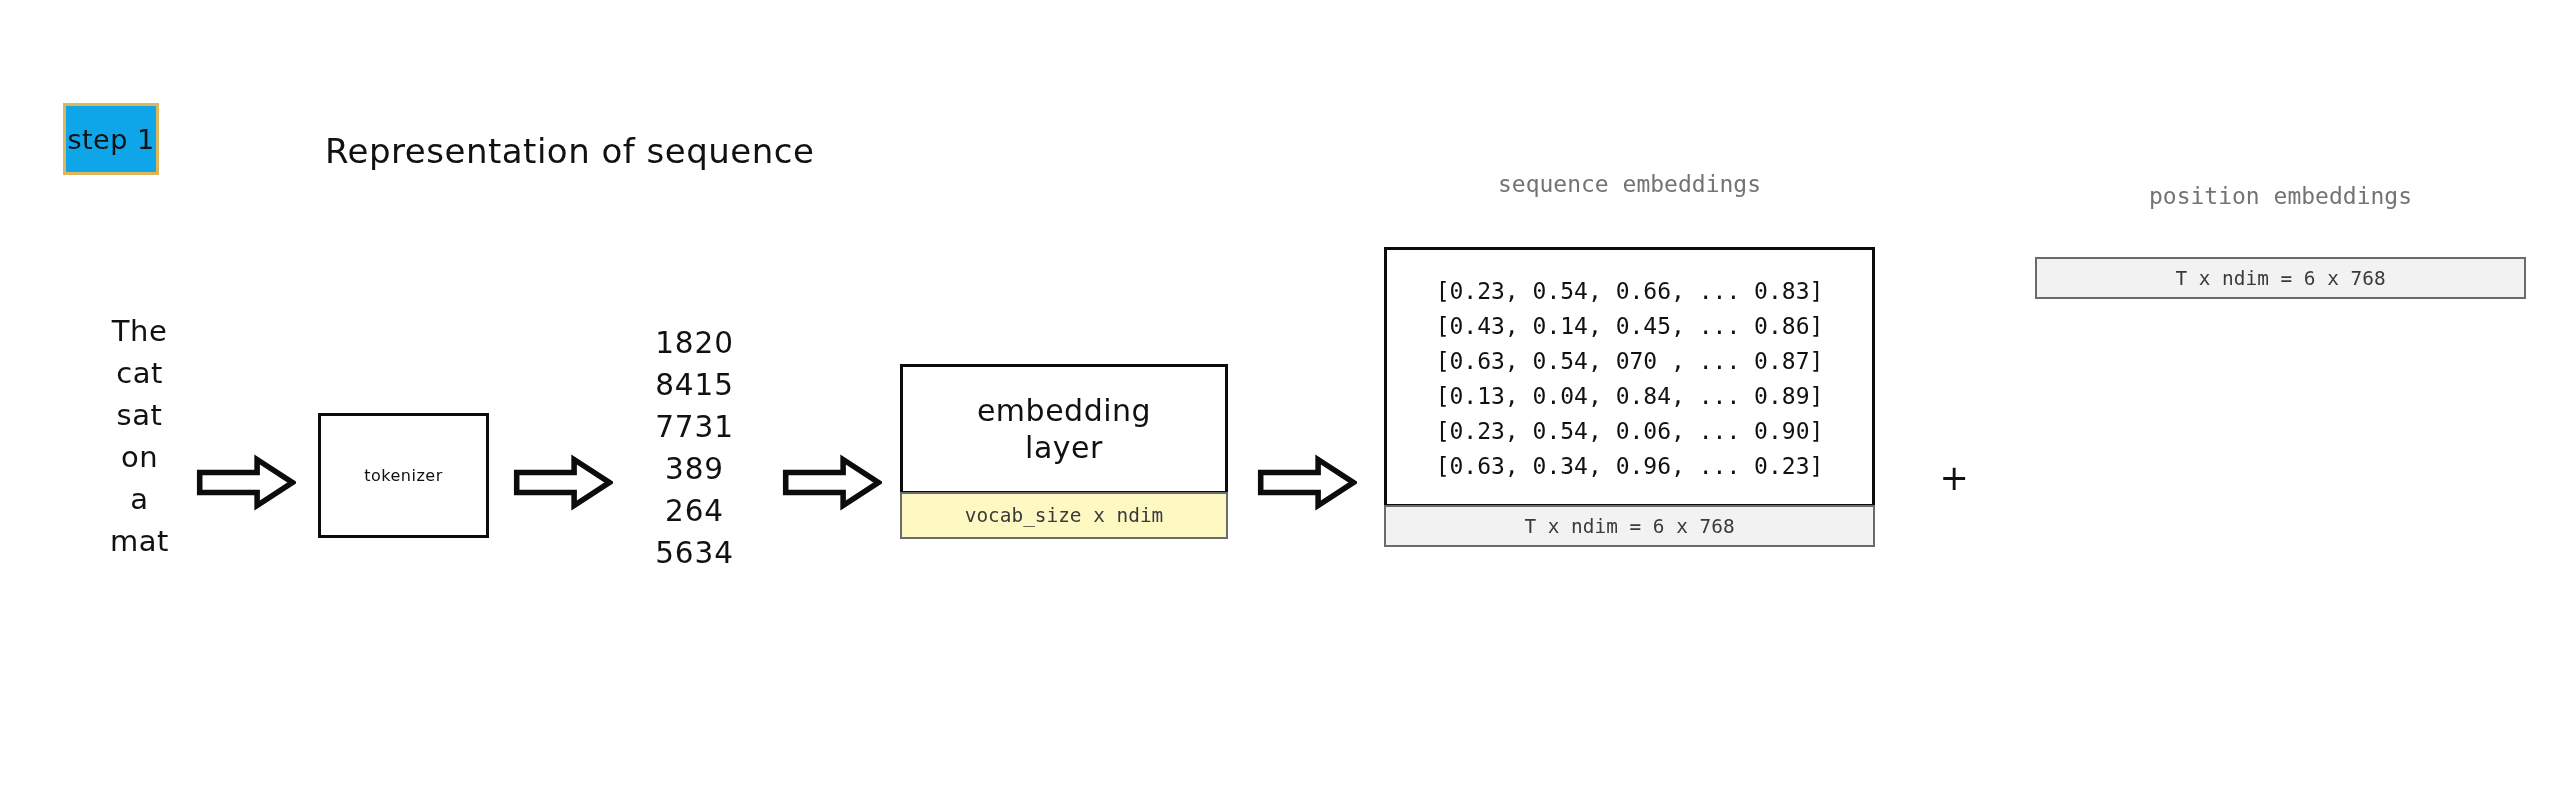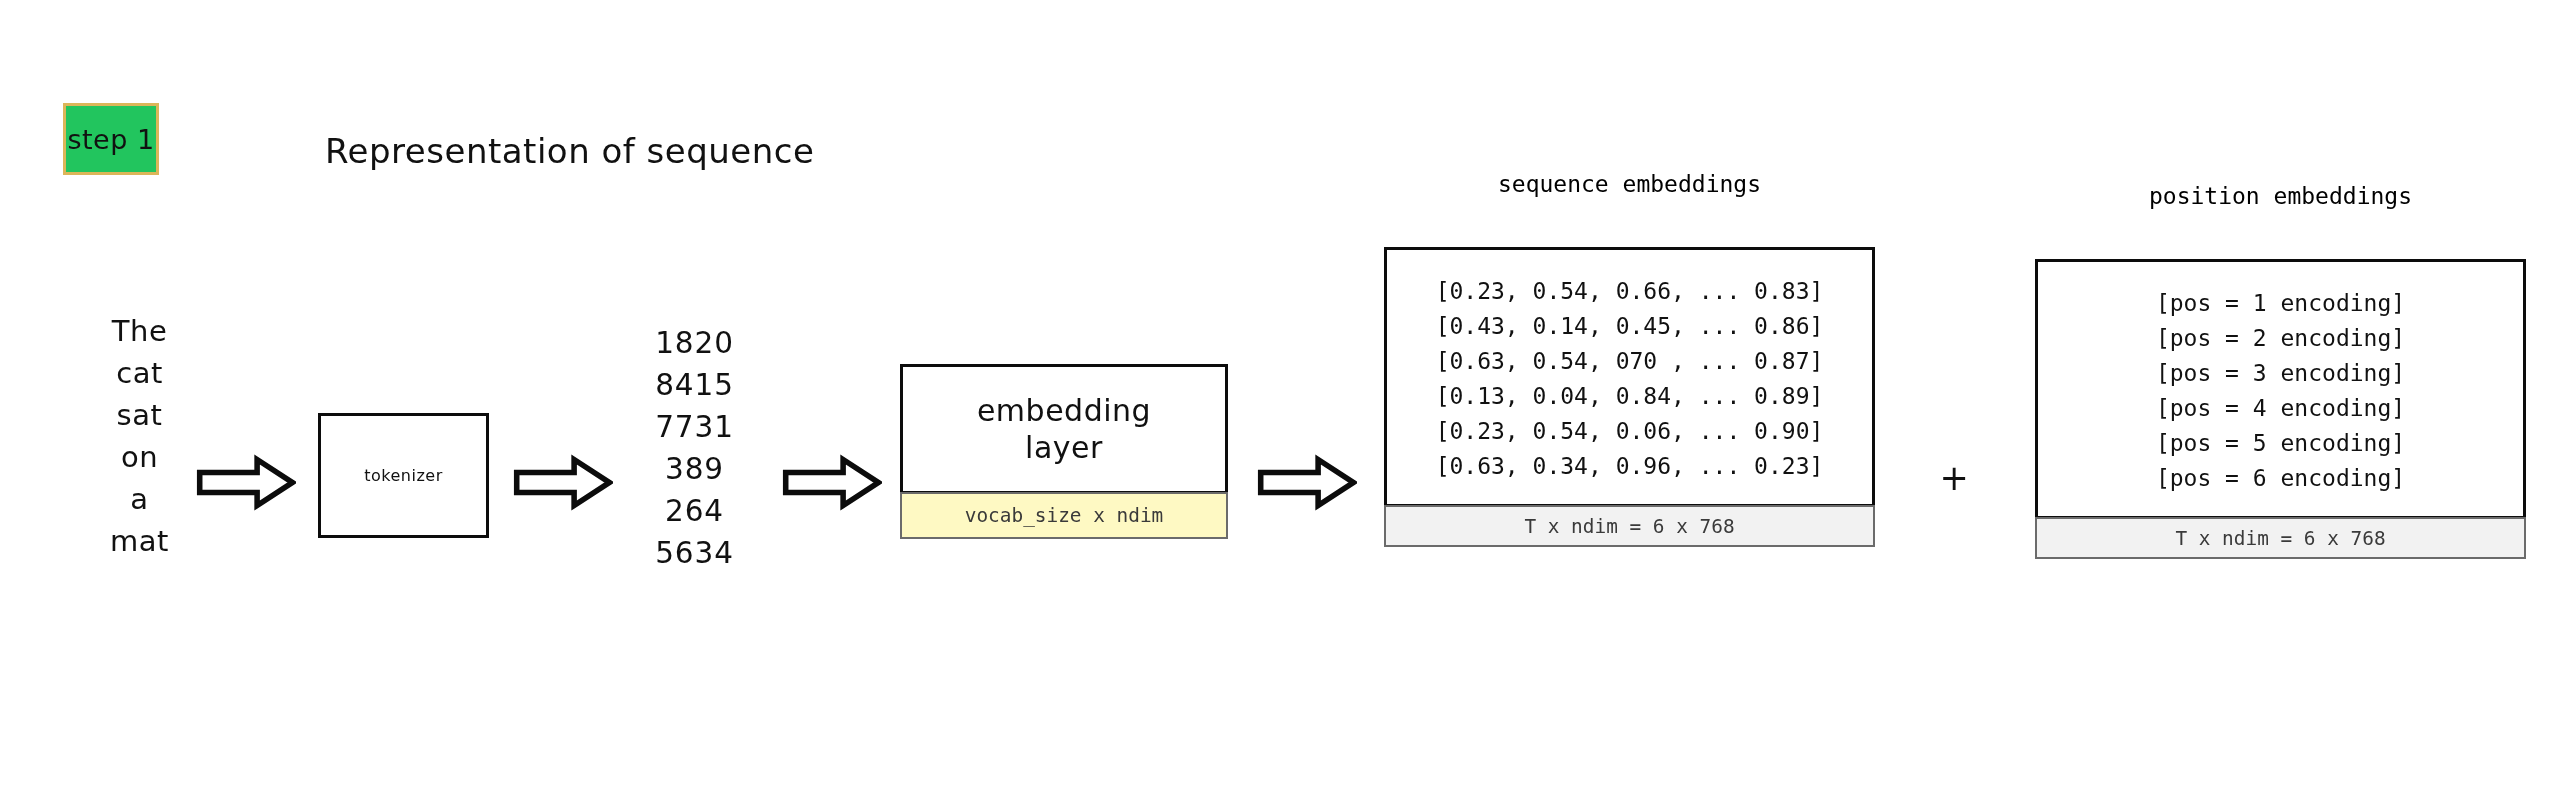--- a/index.html
+++ b/index.html
@@ -24,21 +24,21 @@
     font-family: "DejaVu Sans Mono", monospace;
   }
 
   
   #step-badge {
     position: absolute;
     left: 63px;
     top: 103px;
     width: 96px;
     height: 72px;
-    background: #22c55e;
+    background: #0ea5e9;
     border: 3.7px solid #dcb659;
     box-sizing: border-box;
     display: flex;
     align-items: center;
     justify-content: center;
   }
   #step-badge .lbl {
     font-size: 27px;
     color: #111111;
   }
@@ -155,21 +155,21 @@
     position: absolute;
     width: 491px;
   }
   .matrix-panel .caption {
     position: absolute;
     top: -76px;
     left: 0;
     width: 100%;
     text-align: center;
     font-size: 23px;
-    color: #000000;
+    color: #737373;
   }
   .matrix-panel .rows {
     border: 3.7px solid #0c0c0c;
     background: #ffffff;
     box-sizing: border-box;
     padding: 24px 0 20px 0;
     display: flex;
     flex-direction: column;
     align-items: center;
   }
@@ -286,25 +286,17 @@
   </div>
   <div class="shape-footer">
     <span class="mono lbl">T x ndim = 6 x 768</span>
   </div>
 </div>
 
 <div id="plus-operator" class="hand">+</div>
 
 <div class="matrix-panel" id="position-embeddings">
   <div class="mono caption">position embeddings</div>
-  <div class="rows">
-    <div class="mono row">[pos = 1 encoding]</div>
-    <div class="mono row">[pos = 2 encoding]</div>
-    <div class="mono row">[pos = 3 encoding]</div>
-    <div class="mono row">[pos = 4 encoding]</div>
-    <div class="mono row">[pos = 5 encoding]</div>
-    <div class="mono row">[pos = 6 encoding]</div>
-  </div>
   <div class="shape-footer">
     <span class="mono lbl">T x ndim = 6 x 768</span>
   </div>
 </div>
 
 
 </body></html>

